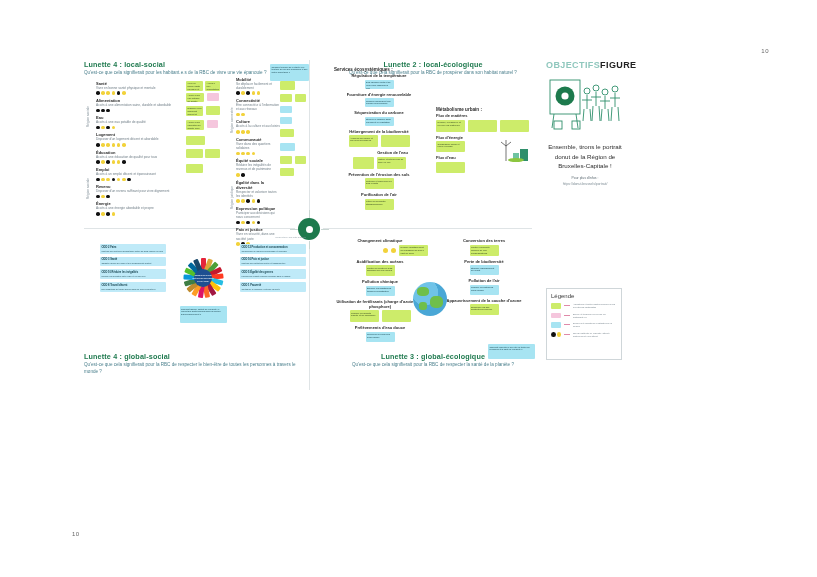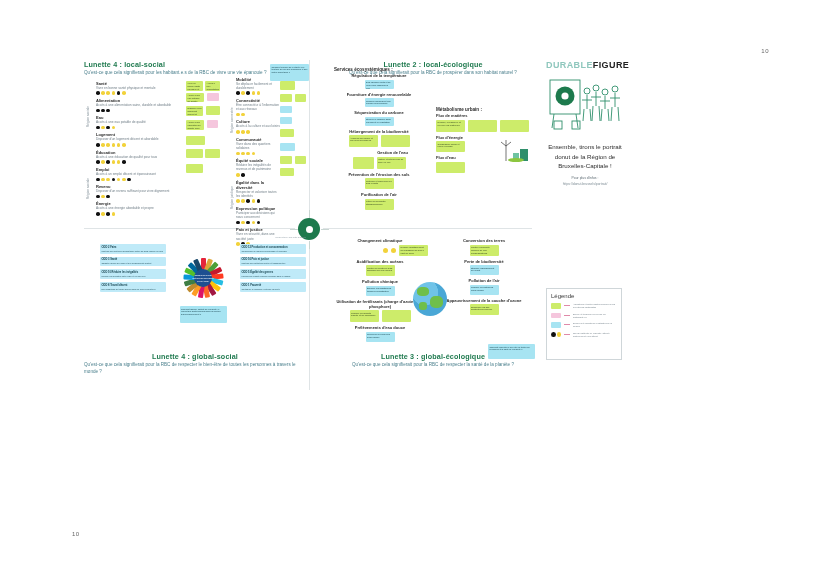--- a/index.html
+++ b/index.html
@@ -26,21 +26,21 @@
   .lens-title{font-size:7.2px;font-weight:bold;color:#1f7a4f;letter-spacing:.15px;}
   .lens-sub{font-size:4.6px;color:#4a7f8c;line-height:1.45;margin-top:1px;}
   .lens-sub.c{text-align:center;}
 
   .q{position:absolute;}
   .q1{left:0;top:0;width:222px;}
   .q2{left:250px;top:0;width:198px;}
   .q4{left:0;top:292px;width:222px;}
   .q3{left:250px;top:292px;width:198px;}
   .q2 .lens-title,.q3 .lens-title{text-align:center;}
-  .q4 .lens-title{text-align:center;}
+  .q4 .lens-title{text-align:left;}
 
   .colhead{font-size:4.6px;font-weight:bold;color:#2a2a2a;margin:3px 0 1px;}
   .sub-line{font-size:3.2px;color:#6f7d86;line-height:1.3;}
 
   .dots{display:flex;gap:1.6px;align-items:center;margin:1.5px 0 2px;flex-wrap:wrap;}
   .dot{width:3.6px;height:3.6px;border-radius:50%;display:inline-block;}
   .d-black{background:#111;}
   .d-yellow{background:#f2d23b;}
 
   .note{font-size:2.3px;line-height:1.25;padding:1.5px;border-radius:1px;color:#33451f;
@@ -558,21 +558,21 @@
         <div class="land" style="left:4px;top:5px;width:12px;height:9px;"></div>
         <div class="land" style="left:17px;top:14px;width:13px;height:12px;"></div>
         <div class="land" style="left:6px;top:20px;width:8px;height:8px;"></div>
       </div>
     </div>
 
     <div class="note n-blue" style="position:absolute;left:404px;top:284px;width:44px;height:12px;font-size:2px;">Comment respecter le bien-être de toutes les personnes et la santé de la planète ?</div>
 
     <div class="sidebar">
       <div class="brand">
-        <span class="b1">DURABLE</span><span class="b2">FIGURE</span>
+        <span class="b1">OBJECTIFS</span><span class="b2">FIGURE</span>
       </div>
       <div class="brand-art">
         <svg width="78" height="62" viewBox="0 0 78 62">
           <rect x="4" y="6" width="30" height="34" fill="none" stroke="#2f8f6b" stroke-width="0.9"></rect>
           <circle cx="19" cy="22" r="9.5" fill="#1d7a4d"></circle>
           <circle cx="19" cy="22" r="3.6" fill="#ffffff"></circle>
           <line x1="8" y1="40" x2="6" y2="54" stroke="#2f8f6b" stroke-width="0.9"></line>
           <line x1="30" y1="40" x2="32" y2="54" stroke="#2f8f6b" stroke-width="0.9"></line>
           <g fill="none" stroke="#2f8f6b" stroke-width="0.9">
             <circle cx="41" cy="17" r="3"></circle>

